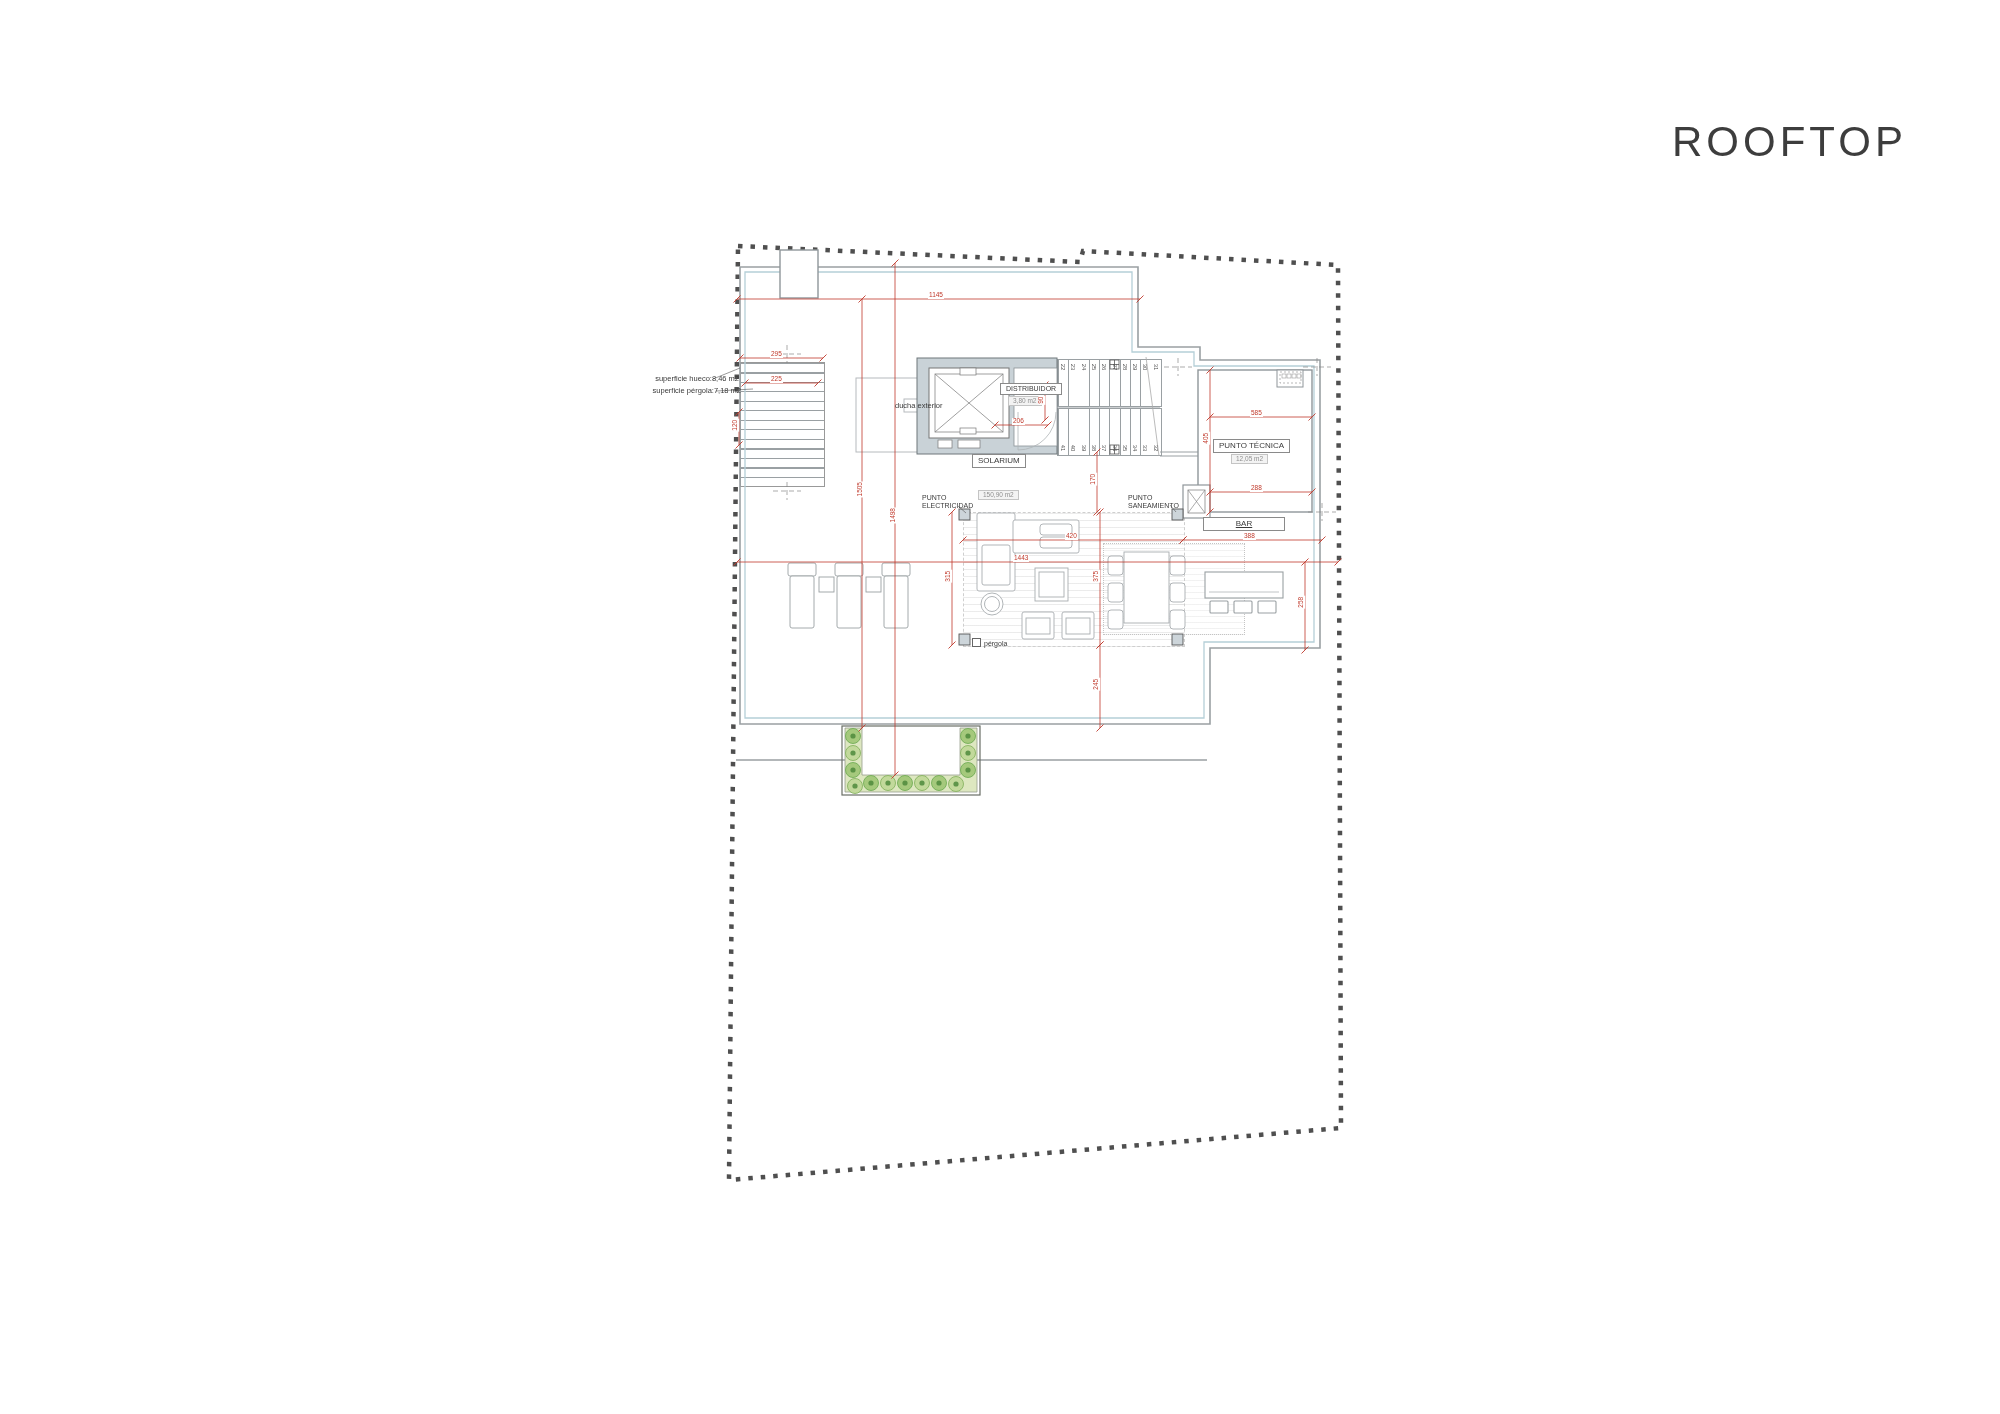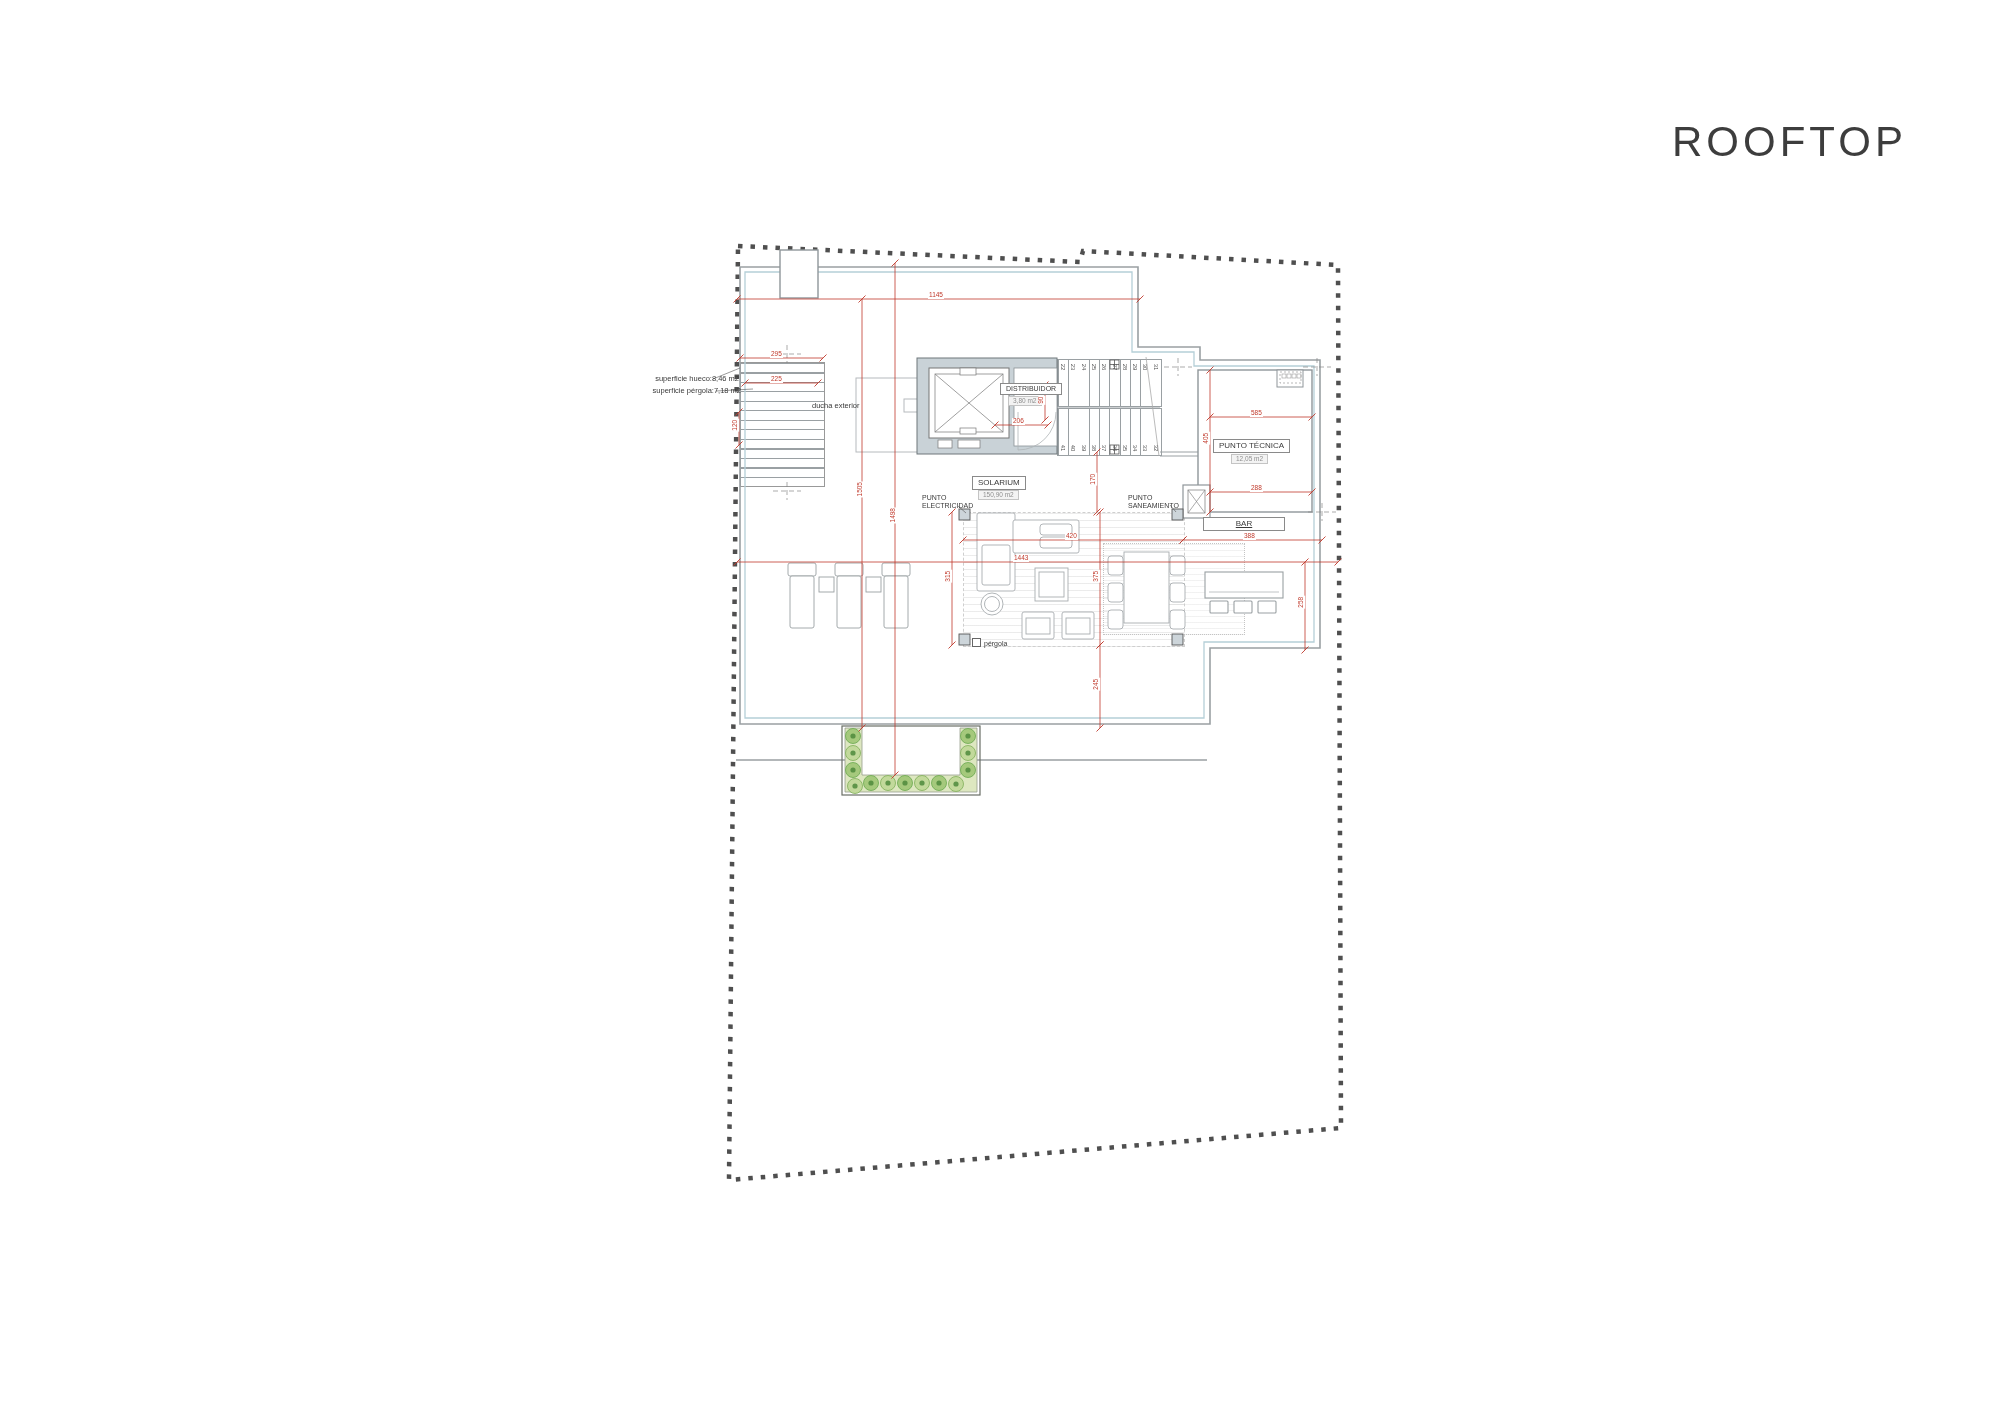--- a/index.html
+++ b/index.html
@@ -272,38 +272,38 @@
       <span style="left: 41.2px;">37</span>
       <span style="left: 51.5px;">36</span>
       <span style="left: 61.8px;">35</span>
       <span style="left: 72.1px;">34</span>
       <span style="left: 82.4px;">33</span>
       <span style="left: 92.7px;">32</span>
     </div>
 
   <div class="slabel rlabel" style="left:628px;top:375px;width:86px;">superficie hueco:8,46 m2</div>
   <div class="slabel rlabel" style="left:626px;top:387px;width:90px;">superficie pérgola:7,18 m2</div>
-  <div class="slabel" style="left:812px;top:402px;text-align:center;">ducha exterior</div>
+  <div class="slabel" style="left:895px;top:402px;text-align:center;">ducha exterior</div>
 
   <div class="slabel" style="left:922px;top:494px;font-size:7px;">
     <span>PUNTO</span><br>
     <span>ELECTRICIDAD</span>
   </div>
   <div class="slabel" style="left:1128px;top:494px;font-size:7px;">
     <span>PUNTO</span><br>
     <span>SANEAMIENTO</span>
   </div>
   <div class="slabel" style="left:972px;top:638px;font-size:7px;">
     <span class="sq"></span><span>pérgola</span>
   </div>
 
   <div class="lbox" style="left:1000px;top:383px;font-size:7px;">DISTRIBUIDOR</div>
   <div class="lbox-sub" style="left:1008px;top:396px;">3,80 m2</div>
 
-  <div class="lbox" style="left:972px;top:476px;">SOLARIUM</div>
+  <div class="lbox" style="left:972px;top:454px;">SOLARIUM</div>
   <div class="lbox-sub" style="left:978px;top:490px;">150,90 m2</div>
 
   <div class="lbox" style="left:1213px;top:439px;">PUNTO TÉCNICA</div>
   <div class="lbox-sub" style="left:1231px;top:454px;">12,05 m2</div>
 
   <div class="lbox" style="left:1203px;top:517px;width:70px;text-align:center;text-decoration:underline;">BAR</div>
 
   <span class="dim" style="left:928px;top:292px;">1145</span>
   <span class="dim v" style="left:852px;top:486px;">1505</span>
   <span class="dim v" style="left:885px;top:512px;">1498</span>

